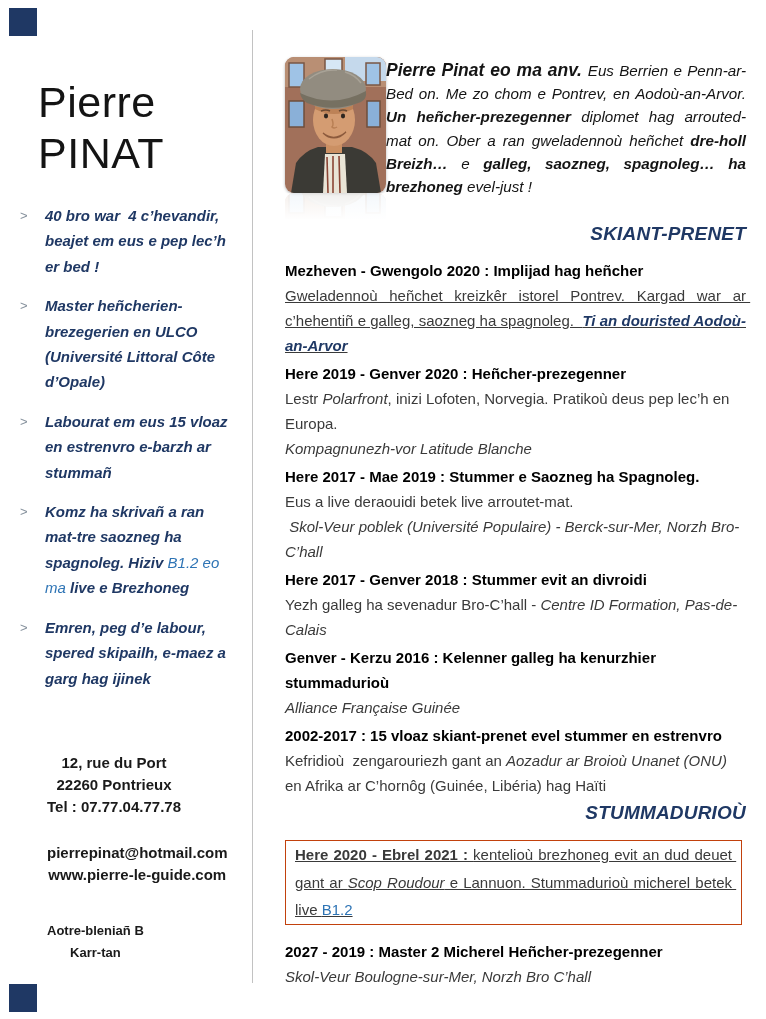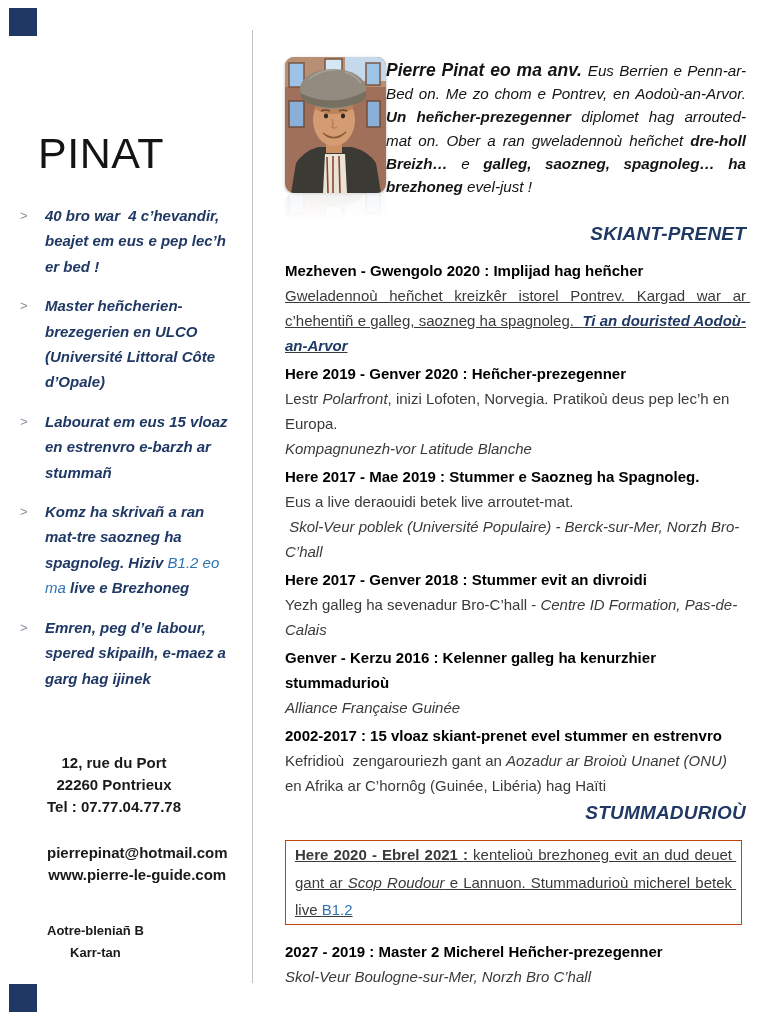--- a/index.html
+++ b/index.html
@@ -61,21 +61,21 @@
 </head>
 <body>
 
 <div class="page">
 
   <div class="corner top"></div>
   <div class="corner bottom"></div>
   <div class="divider"></div>
 
   <aside class="sidebar">
-    <h1 class="name"><br><span>PINAT</span></h1>
+    <h1 class="name"><span>Pierre</span><br><span>PINAT</span></h1>
 
     <ul class="bullets" id="bullets">
         <li>
           <span class="chev">&gt;</span>
           <span class="segs"><span>40 bro war  4 c’hevandir, beajet em eus e pep lec’h er bed !</span></span>
         </li>
         <li>
           <span class="chev">&gt;</span>
           <span class="segs"><span>Master heñcherien-brezegerien en ULCO (Université Littoral Côte d’Opale)</span></span>
         </li>

